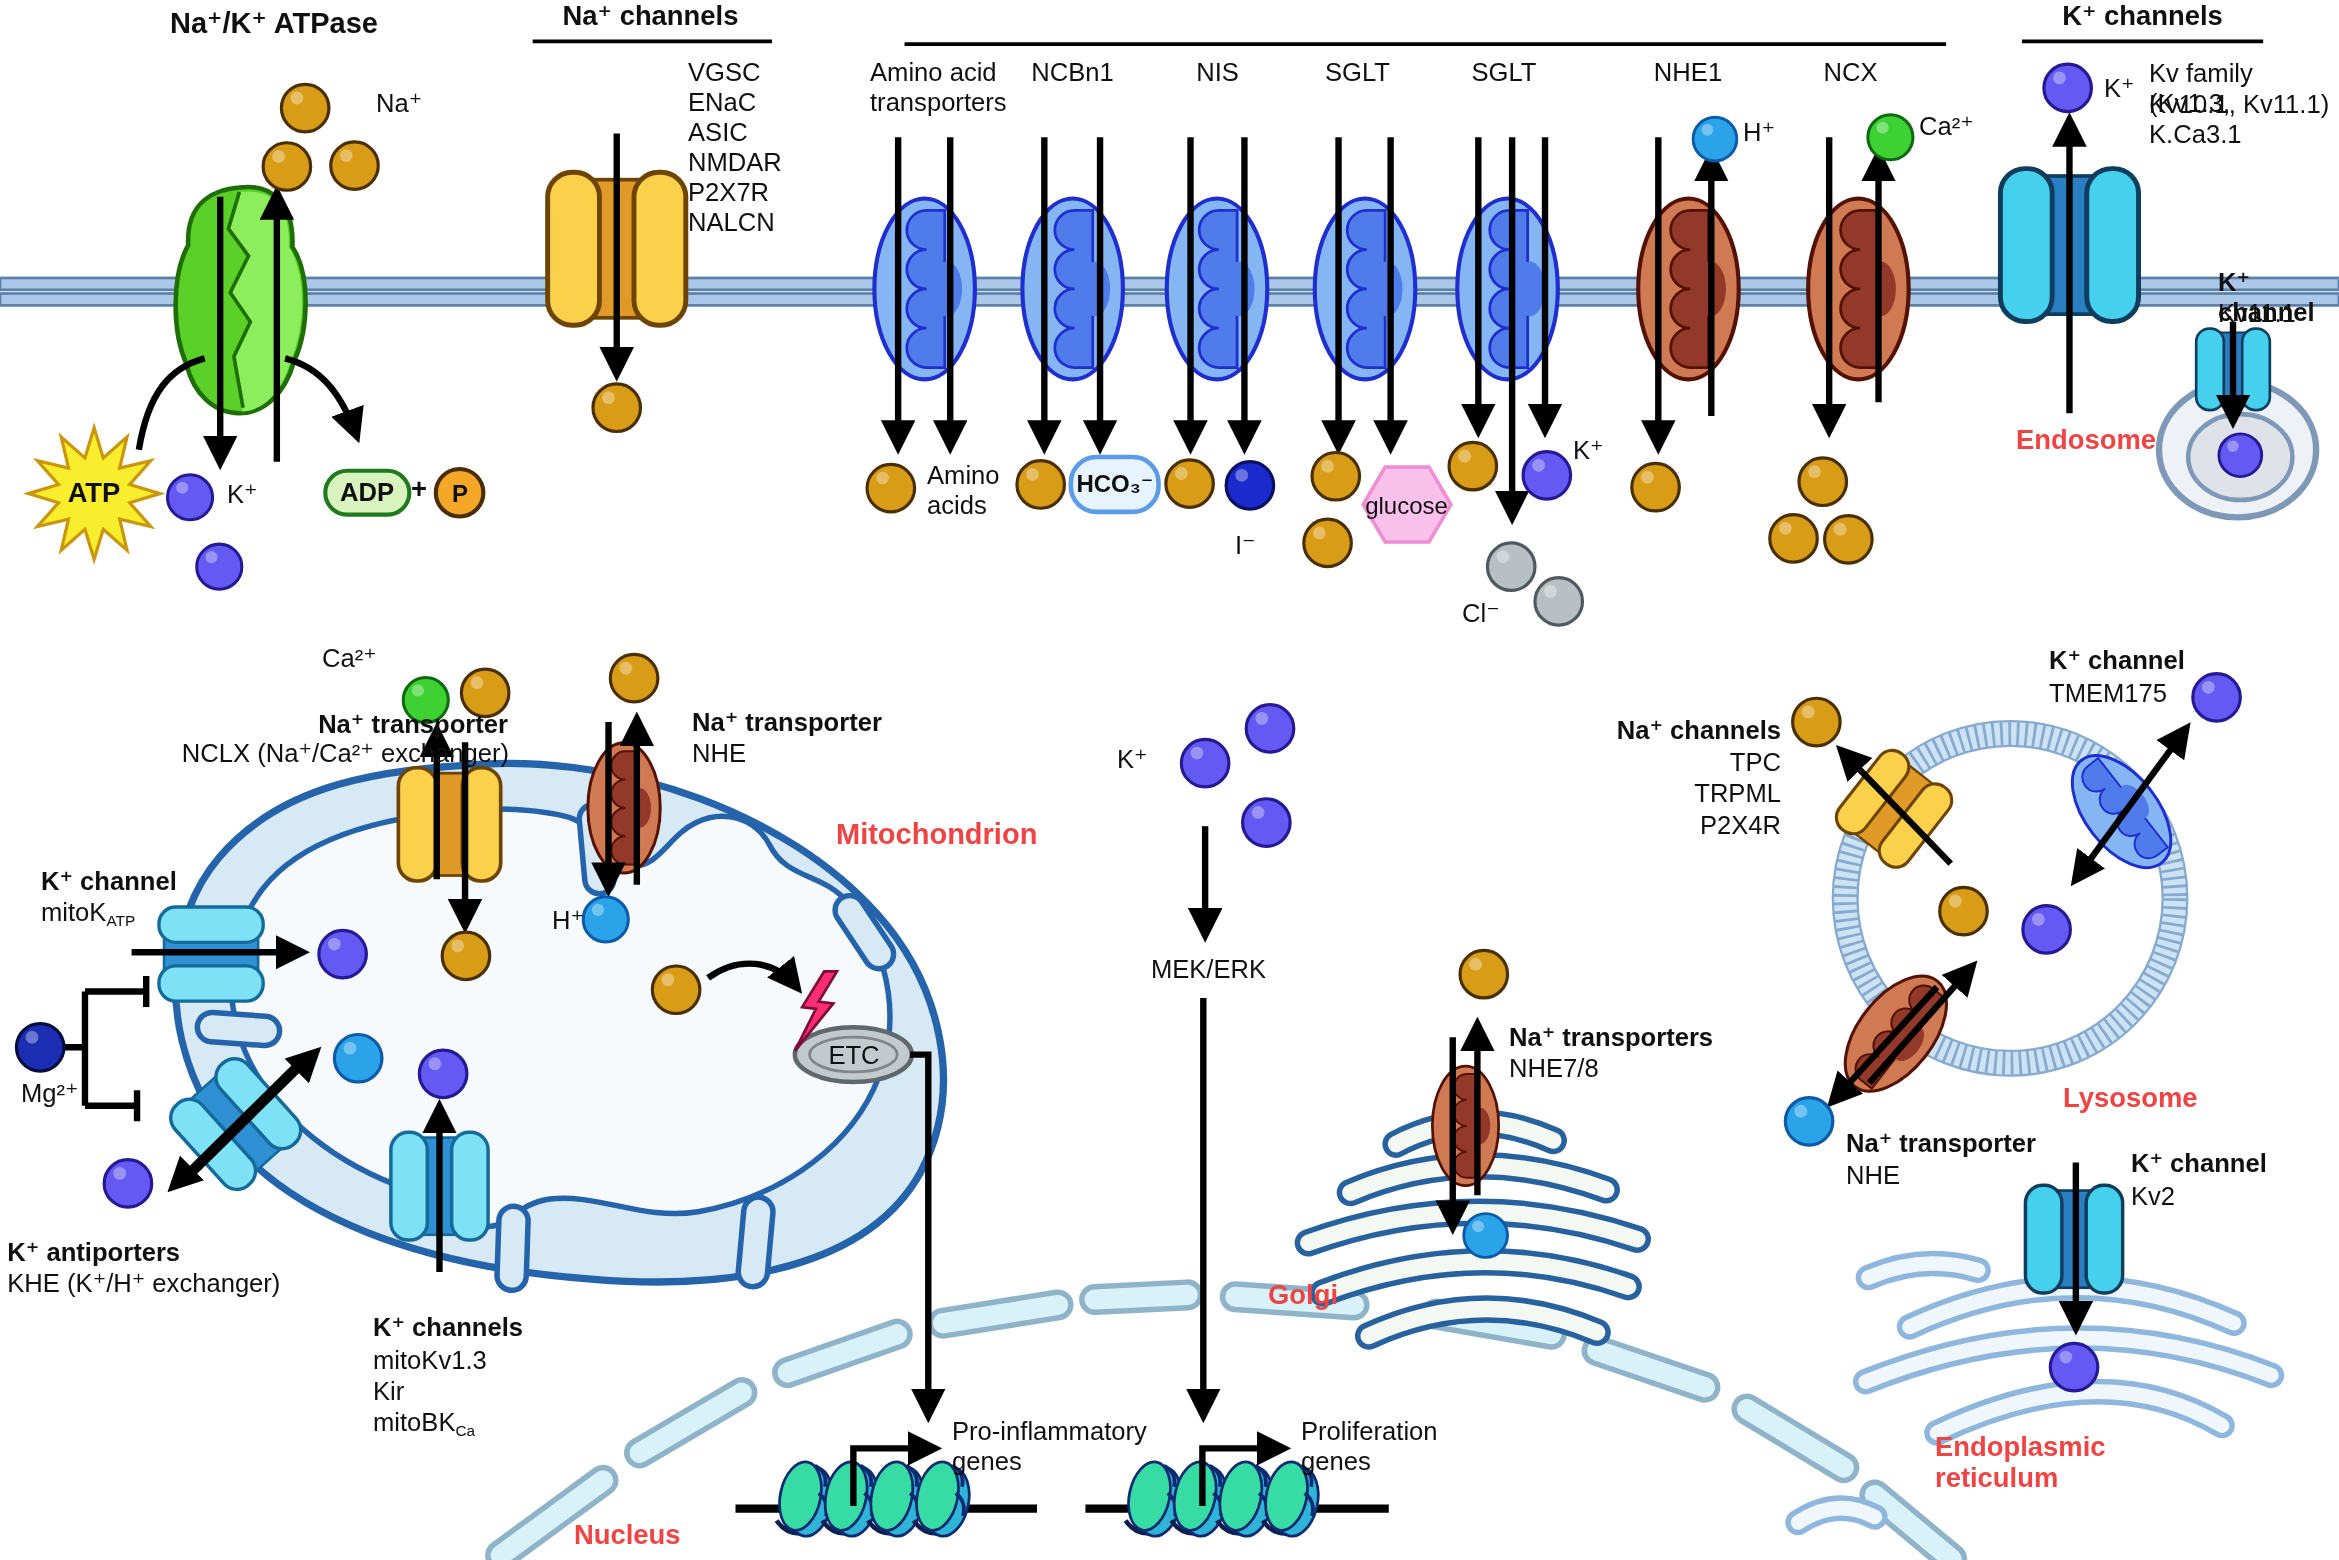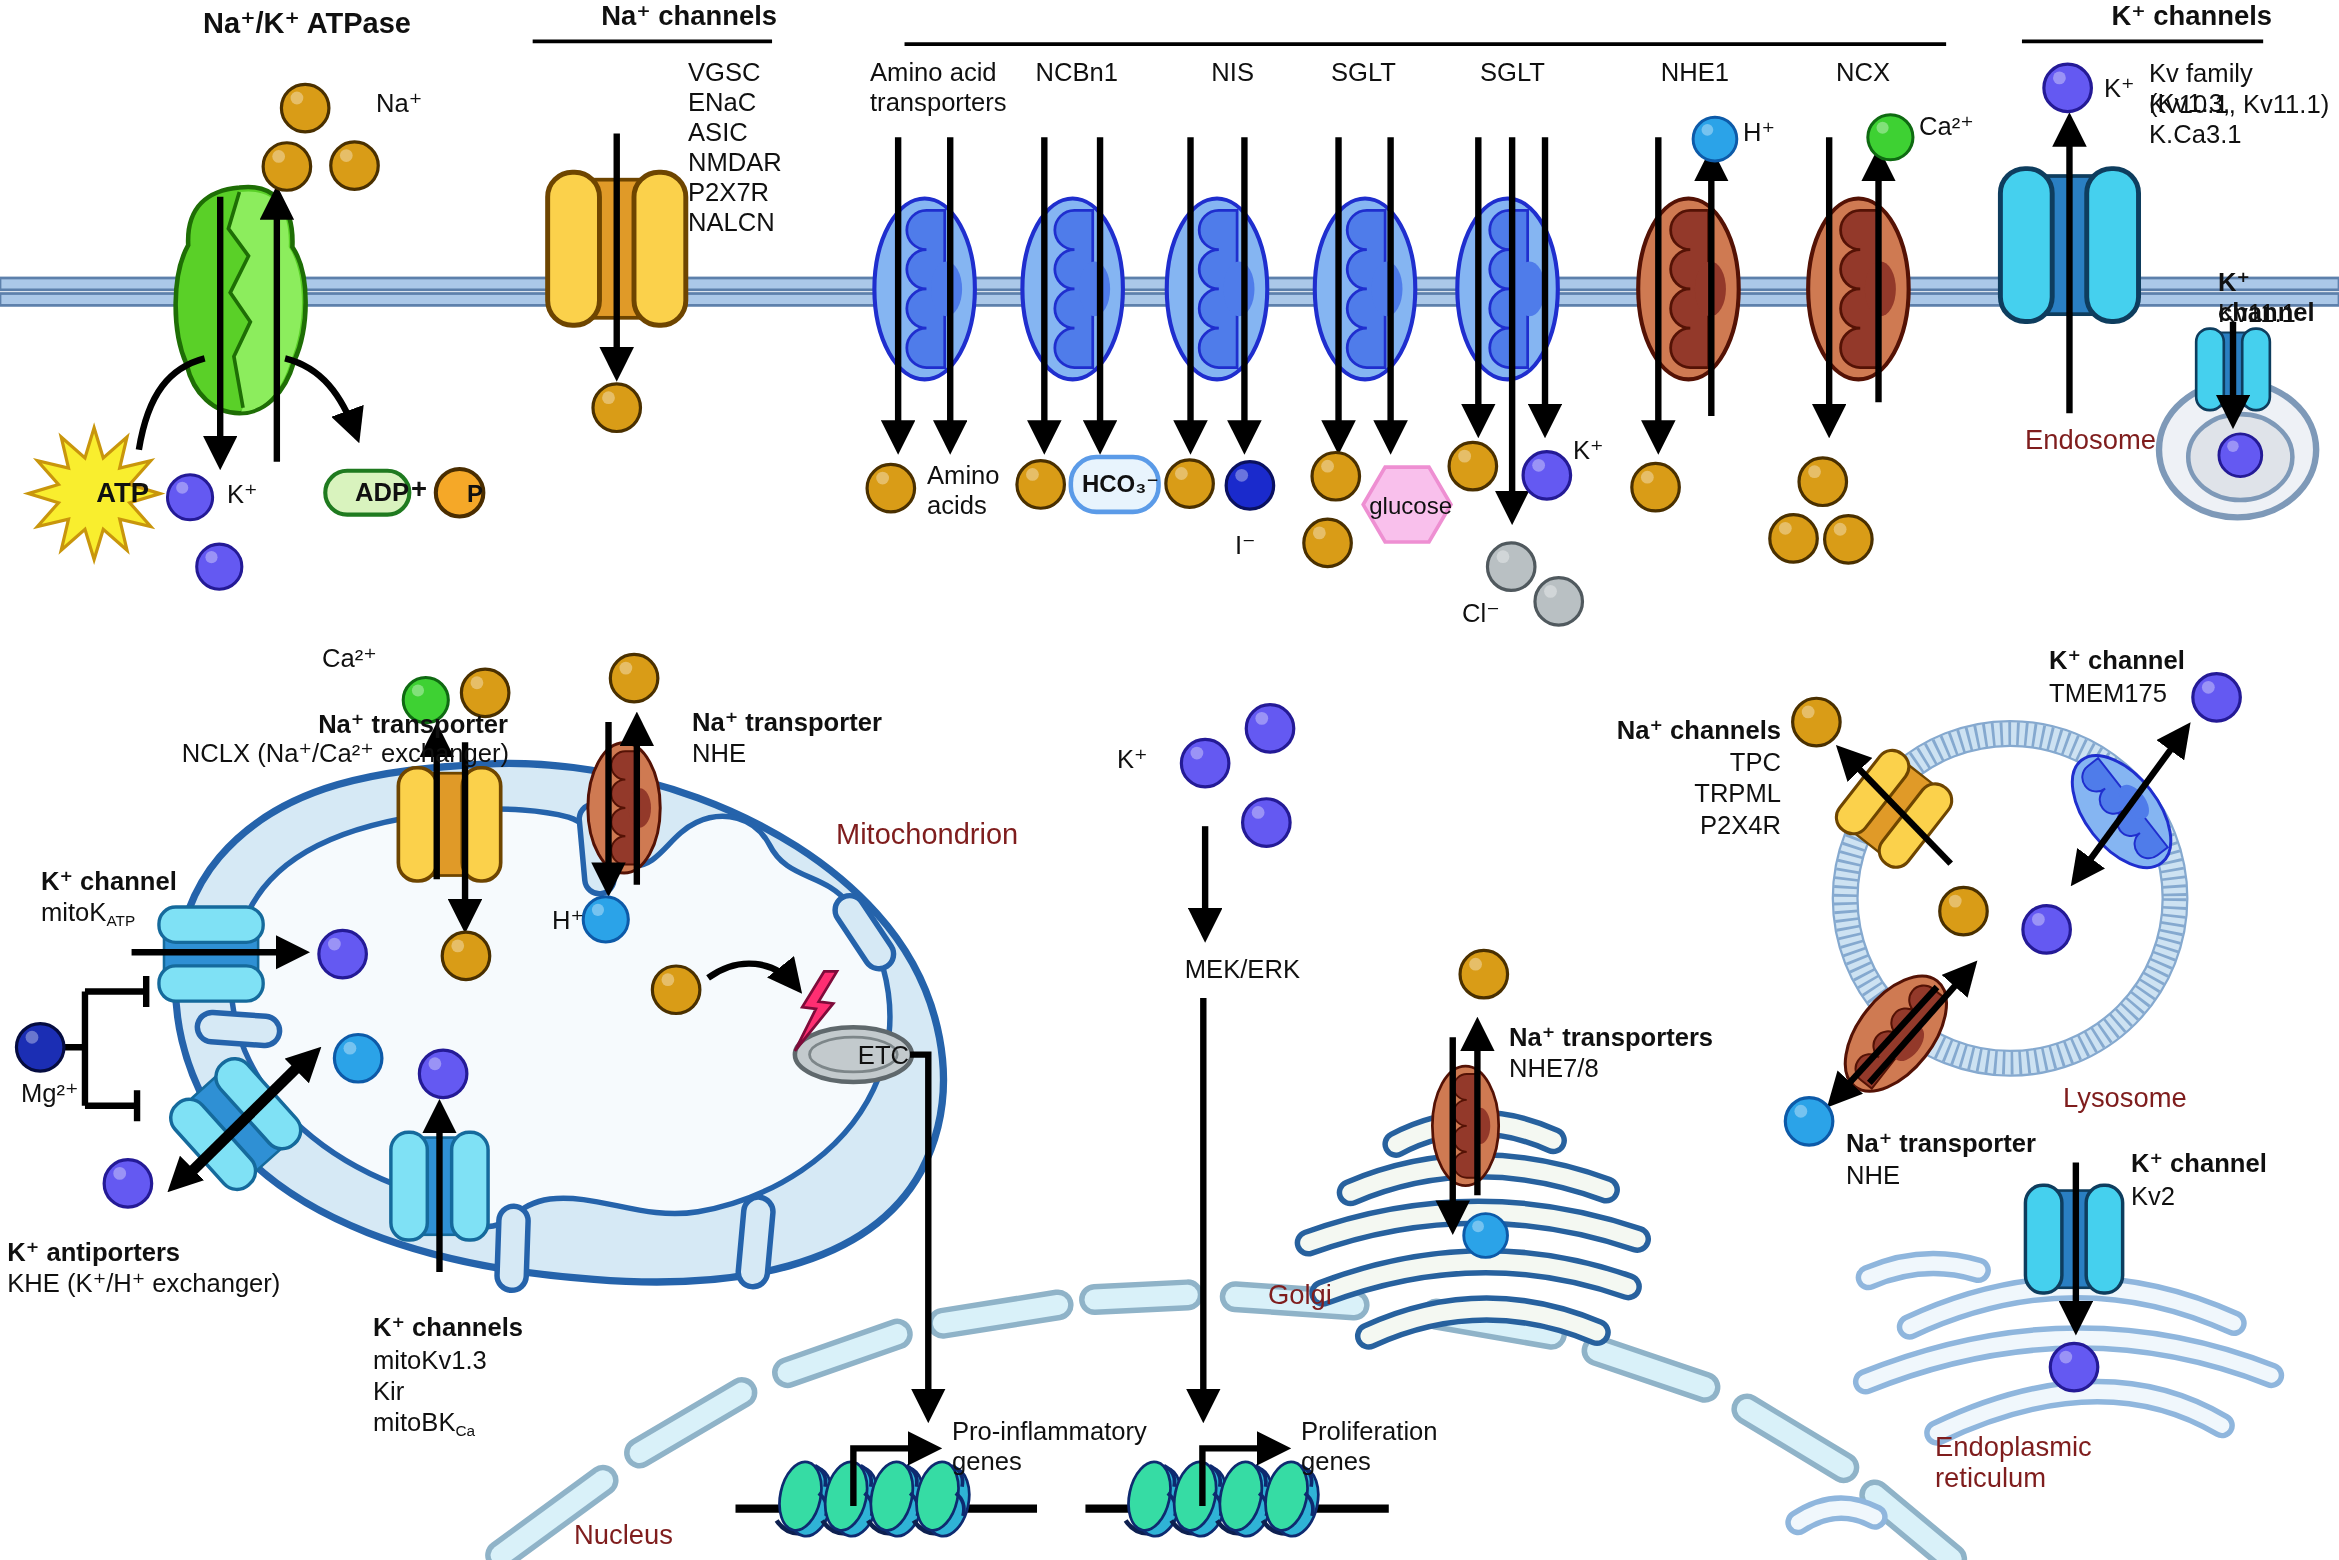--- a/index.html
+++ b/index.html
@@ -2,22 +2,22 @@
 <html style="font-size:14.6px"><head>
 <meta charset="utf-8">
 <style>
   html,body{margin:0;padding:0;background:#fff;}
   #canvas{position:relative;width:2339px;height:1561px;background:#ffffff;overflow:hidden;
           font-family:"Liberation Sans","DejaVu Sans",sans-serif;color:#111;}
   #gfx{position:absolute;left:0;top:0;}
   .lbl{position:absolute;font-size:25.6px;line-height:1.18;color:#101010;white-space:normal;}
   .b{font-weight:bold;}
   .t30{font-size:27.4px;} .t32{font-size:29px;} .t26{font-size:24px;}
-  .ctr{text-align:right;} .rt{text-align:right;}
-  .blue{color:#7f1d1d;font-weight:normal;}
+  .ctr{text-align:center;} .rt{text-align:right;}
+  .blue{color:#ef4444;font-weight:bold;}
   .sub{font-size:0.6em;vertical-align:-0.3em;}
   .ar{stroke:#000;stroke-width:7;fill:none;}
   .tb{stroke:#000;stroke-width:7;fill:none;}
   .iNa{--c1:#d99c17;--c2:#4a3000;}
   .iK{--c1:#6459f2;--c2:#241a96;}
   .iH{--c1:#2ba3e8;--c2:#0d5aa8;}
   .iCa{--c1:#3ed133;--c2:#0f6a12;}
   .iCl{--c1:#b9c0c3;--c2:#50595e;}
   .iI{--c1:#1a2acc;--c2:#0a1160;}
   .iMg{--c1:#1b2eb4;--c2:#050c40;}

